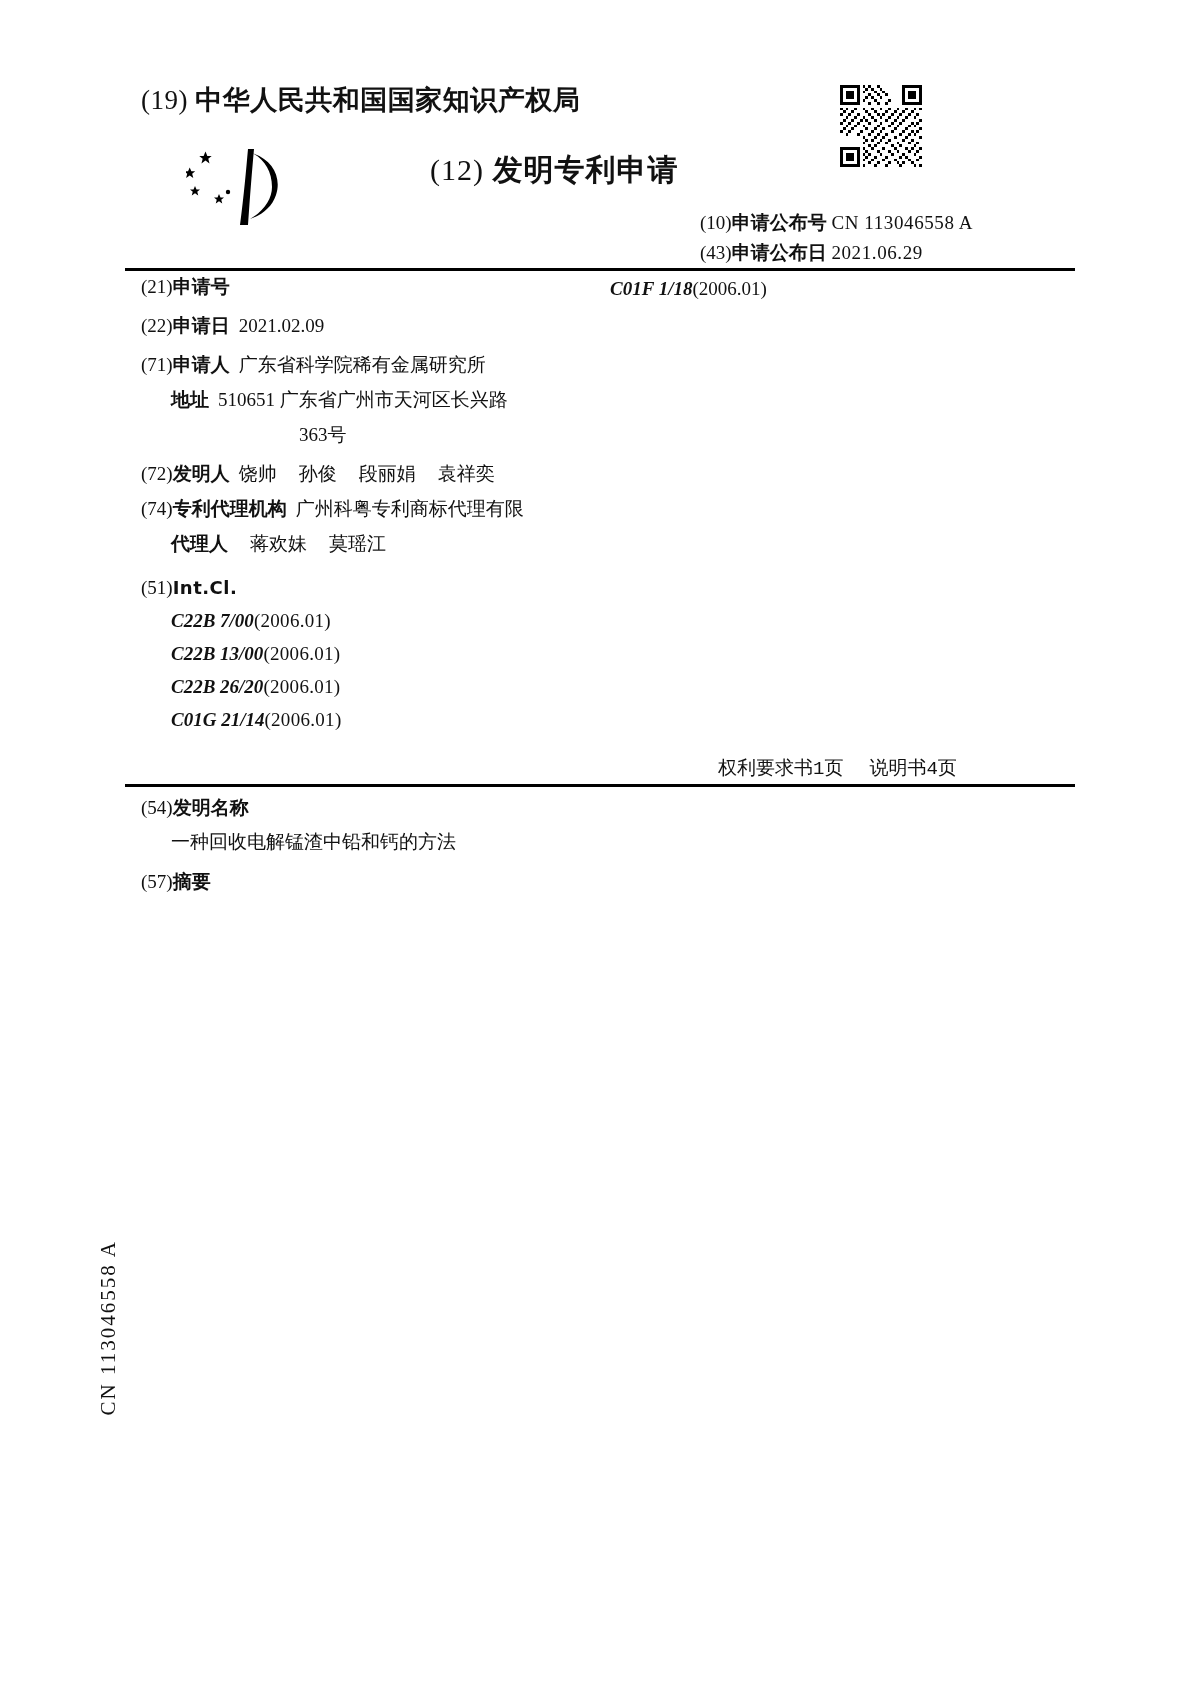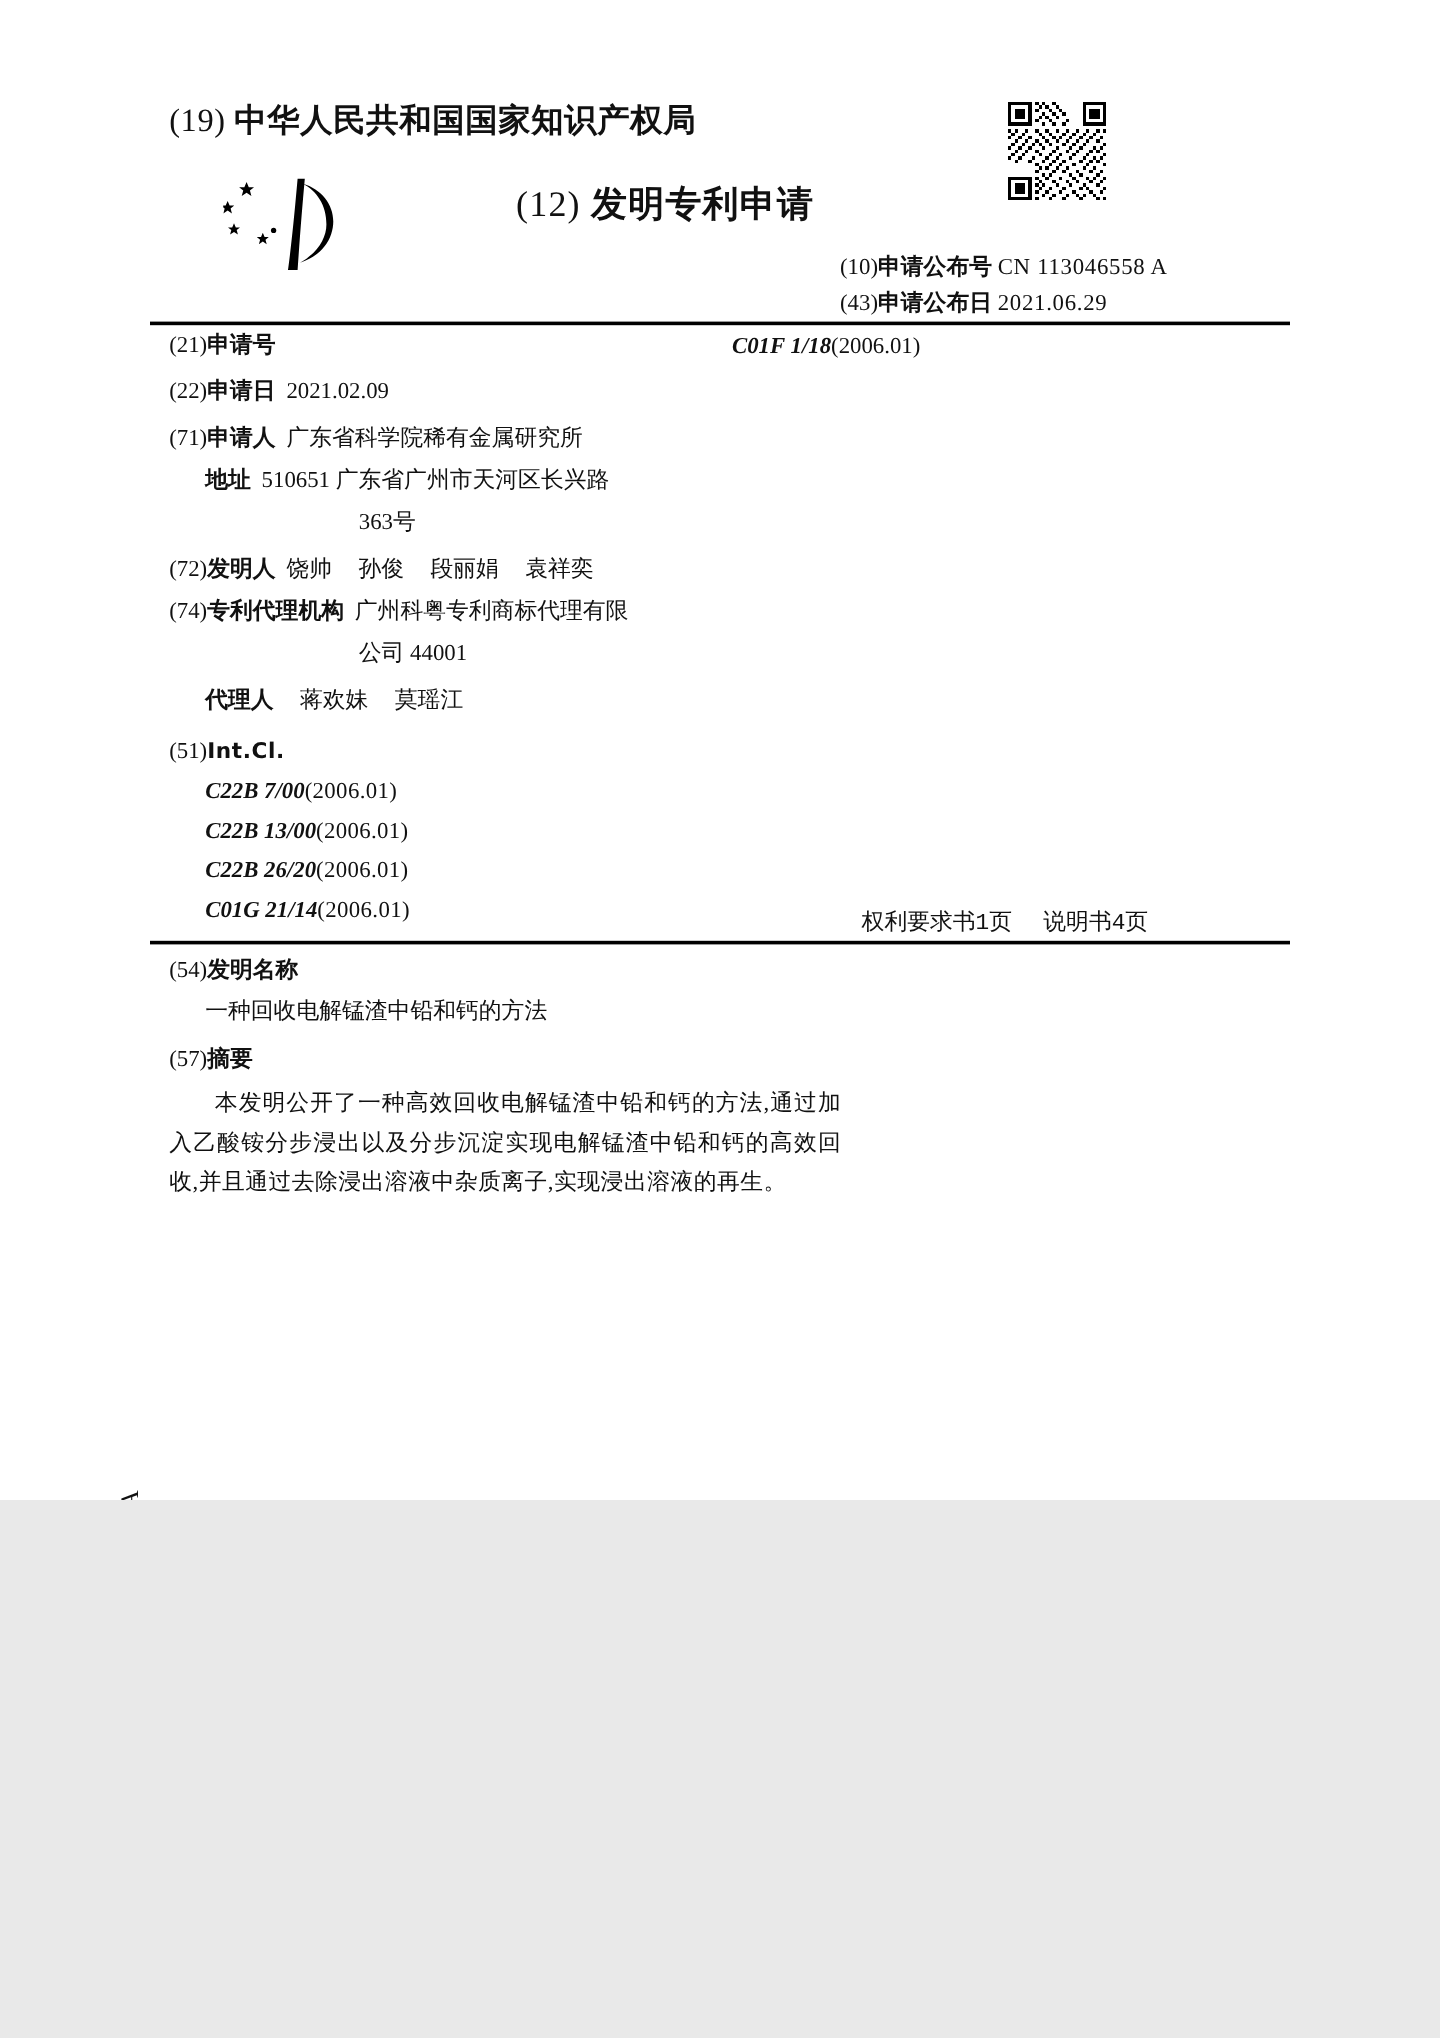--- a/index.html
+++ b/index.html
@@ -3,21 +3,21 @@
 <meta charset="utf-8">
 <style>
   html, body {
     margin: 0;
     padding: 0;
     background: #e9e9e9;
   }
   .page {
     position: relative;
     width: 1200px;
-    height: 1250px;
+    height: 1698px;
     background: #ffffff;
     overflow: hidden;
     font-family: "Liberation Serif", "DejaVu Serif", serif;
     color: #111;
   }
 
   
   .office-line {
     position: absolute;
     left: 141px;
@@ -474,23 +474,20 @@
       <span class="bib-val names">
         <span>饶帅</span><span>孙俊</span><span>段丽娟</span><span>袁祥奕</span>
       </span>
     </div>
 
 
     <div class="bib-row" style="margin-bottom:9px;">
       <span class="bib-code"><span class="num">(74)</span><span>专利代理机构</span></span>
       <span class="bib-val">广州科粤专利商标代理有限</span>
     </div>
-    <div class="bib-cont indent-3">
-      <span>公司  44001</span>
-    </div>
 
     <div class="bib-cont indent-1 names" style="margin-bottom:20px;">
       <span class="lbl-b">代理人</span><span>蒋欢妹</span><span>莫瑶江</span>
     </div>
 
     <div class="bib-row" style="margin-bottom:11px;">
       <span class="bib-code"><span class="num">(51)</span><span class="intcl-head">Int.Cl.</span></span>
     </div>
 
     <div class="ipc-item">
@@ -515,18 +512,17 @@
 
   <div class="sec" style="top:795px;">
     <div class="sec-head">
       <span class="num">(54)</span><span>发明名称</span>
     </div>
     <div class="title-text">一种回收电解锰渣中铅和钙的方法</div>
 
     <div class="sec-head">
       <span class="num">(57)</span><span>摘要</span>
     </div>
-    <div class="abstract-text">本发明公开了一种高效回收电解锰渣中铅和钙的方法,通过加入乙酸铵分步浸出以及分步沉淀实现电解锰渣中铅和钙的高效回收,并且通过去除浸出溶液中杂质离子,实现浸出溶液的再生。</div>
   </div>
 
   <div class="side-code">CN 113046558 A</div>
 
 </div>
 
 </body></html>

